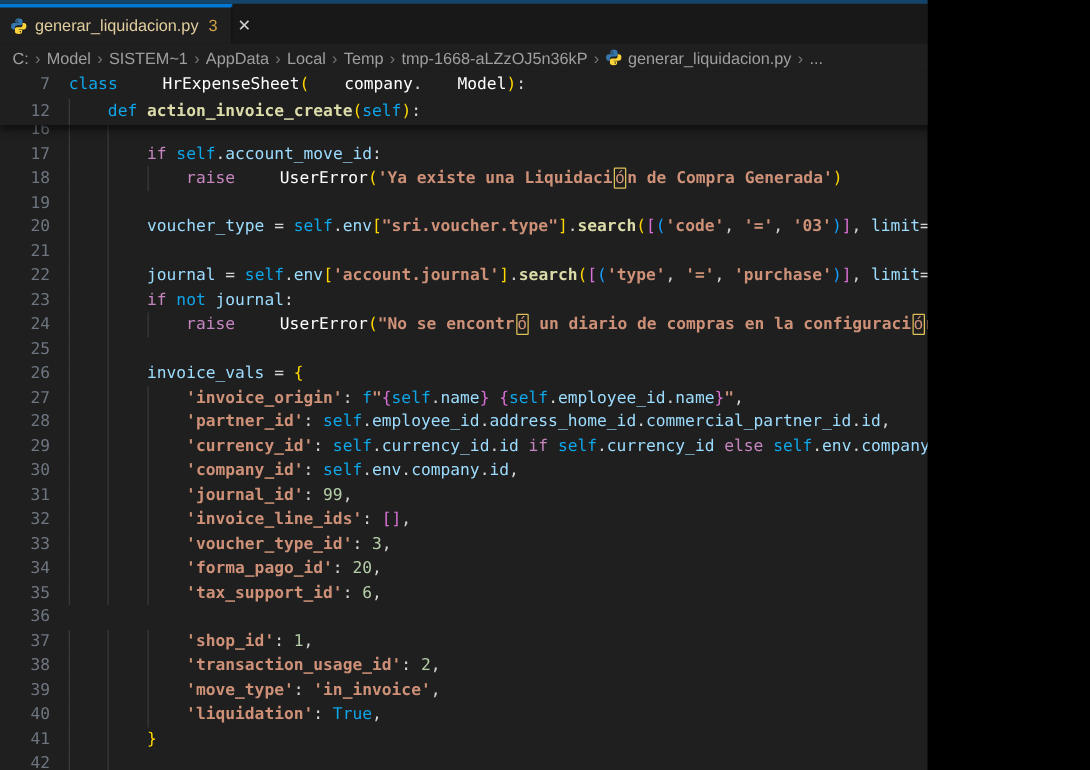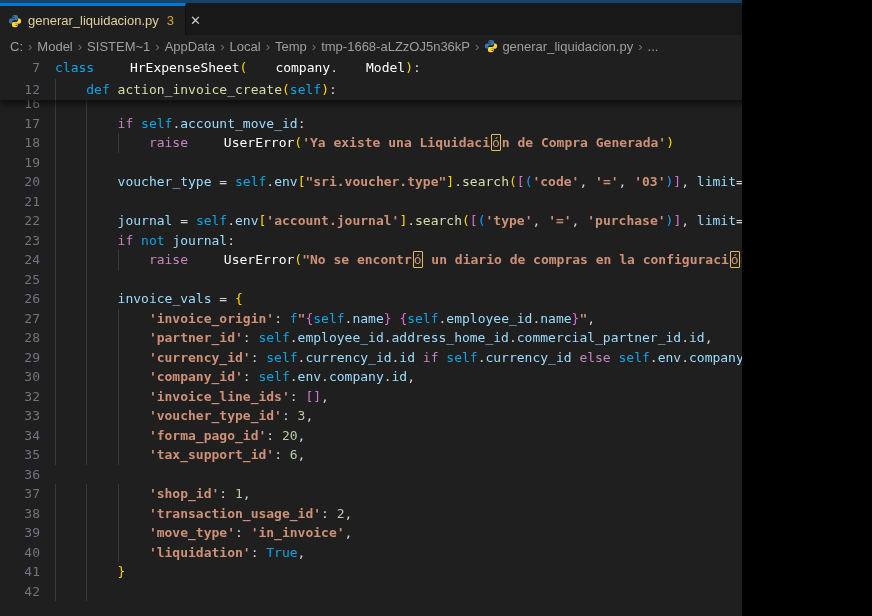--- a/index.html
+++ b/index.html
@@ -27,21 +27,21 @@
   .sticky{position:absolute;top:57px;left:0;width:872px;background:#1f1f1f;z-index:3;
           box-shadow:0 4px 6px rgba(0,0,0,0.55);}
   .row{display:flex;height:19.5px;line-height:19.5px;font-size:13px;white-space:pre;}
   .sticky .row{height:21.5px;line-height:21.5px;}
   .ln{flex:0 0 40px;text-align:right;color:#6e7681;user-select:none;}
   .ct{padding-left:15px;color:#d4d4d4;}
   .guide{display:inline-block;width:4ch;height:19.5px;vertical-align:top;
          box-sizing:border-box;border-left:1px solid #3a3a3a;}
   .sticky .guide{height:21.5px;}
   .tk-kw{color:#0ea5e9;}  .tk-ctrl{color:#c586c0;} .tk-cls{color:#ffffff;padding-left:28px;}
-  .tk-fn{color:#dcdcaa;}  .tk-var{color:#9cdcfe;}  .tk-str{color:#ce9178;font-weight:bold;}
+  .tk-fn{color:#dcdcaa;font-weight:bold;}  .tk-var{color:#9cdcfe;}  .tk-str{color:#ce9178;font-weight:bold;}
   .tk-num{color:#b5cea8;} .tk-op{color:#d4d4d4;}
   .tk-b1{color:#ffd700;}  .tk-b2{color:#da70d6;}  .tk-b3{color:#179fff;}
   .tk-box{color:#ce9178;border:1px solid #dfc05a;border-radius:1px;margin:0 1px;}
 </style>
 </head>
 <body>
 
 <div class="screen">
 
   <div class="topstrip"></div>
@@ -98,20 +98,21 @@
       <div class="row"><span class="ln">21</span><span class="ct"><span class="guide"></span><span class="guide"></span></span></div>
       <div class="row"><span class="ln">22</span><span class="ct"><span class="guide"></span><span class="guide"></span><span class="tk-var">journal</span><span class="tk-op"> = </span><span class="tk-kw">self</span><span class="tk-op">.</span><span class="tk-var">env</span><span class="tk-b1">[</span><span class="tk-str">'account.journal'</span><span class="tk-b1">]</span><span class="tk-op">.</span><span class="tk-fn">search</span><span class="tk-b1">(</span><span class="tk-b2">[</span><span class="tk-b3">(</span><span class="tk-str">'type'</span><span class="tk-op">, </span><span class="tk-str">'='</span><span class="tk-op">, </span><span class="tk-str">'purchase'</span><span class="tk-b3">)</span><span class="tk-b2">]</span><span class="tk-op">, </span><span class="tk-var">limit</span><span class="tk-op">=</span><span class="tk-num">1</span><span class="tk-b1">)</span></span></div>
       <div class="row"><span class="ln">23</span><span class="ct"><span class="guide"></span><span class="guide"></span><span class="tk-ctrl">if </span><span class="tk-kw">not </span><span class="tk-var">journal</span><span class="tk-op">:</span></span></div>
       <div class="row"><span class="ln">24</span><span class="ct"><span class="guide"></span><span class="guide"></span><span class="guide"></span><span class="tk-ctrl">raise </span><span class="tk-cls">UserError</span><span class="tk-b1">(</span><span class="tk-str">"No se encontr</span><span class="tk-box">ó</span><span class="tk-str"> un diario de compras en la configuraci</span><span class="tk-box">ó</span><span class="tk-str">n."</span><span class="tk-b1">)</span></span></div>
       <div class="row"><span class="ln">25</span><span class="ct"><span class="guide"></span><span class="guide"></span></span></div>
       <div class="row"><span class="ln">26</span><span class="ct"><span class="guide"></span><span class="guide"></span><span class="tk-var">invoice_vals</span><span class="tk-op"> = </span><span class="tk-b1">{</span></span></div>
       <div class="row"><span class="ln">27</span><span class="ct"><span class="guide"></span><span class="guide"></span><span class="guide"></span><span class="tk-str">'invoice_origin'</span><span class="tk-op">: </span><span class="tk-kw">f</span><span class="tk-str">"</span><span class="tk-b2">{</span><span class="tk-kw">self</span><span class="tk-op">.</span><span class="tk-var">name</span><span class="tk-b2">}</span><span class="tk-str"> </span><span class="tk-b2">{</span><span class="tk-kw">self</span><span class="tk-op">.</span><span class="tk-var">employee_id</span><span class="tk-op">.</span><span class="tk-var">name</span><span class="tk-b2">}</span><span class="tk-str">"</span><span class="tk-op">,</span></span></div>
       <div class="row"><span class="ln">28</span><span class="ct"><span class="guide"></span><span class="guide"></span><span class="guide"></span><span class="tk-str">'partner_id'</span><span class="tk-op">: </span><span class="tk-kw">self</span><span class="tk-op">.</span><span class="tk-var">employee_id</span><span class="tk-op">.</span><span class="tk-var">address_home_id</span><span class="tk-op">.</span><span class="tk-var">commercial_partner_id</span><span class="tk-op">.</span><span class="tk-var">id</span><span class="tk-op">,</span></span></div>
       <div class="row"><span class="ln">29</span><span class="ct"><span class="guide"></span><span class="guide"></span><span class="guide"></span><span class="tk-str">'currency_id'</span><span class="tk-op">: </span><span class="tk-kw">self</span><span class="tk-op">.</span><span class="tk-var">currency_id</span><span class="tk-op">.</span><span class="tk-var">id</span><span class="tk-ctrl"> if </span><span class="tk-kw">self</span><span class="tk-op">.</span><span class="tk-var">currency_id</span><span class="tk-ctrl"> else </span><span class="tk-kw">self</span><span class="tk-op">.</span><span class="tk-var">env</span><span class="tk-op">.</span><span class="tk-var">company</span><span class="tk-op">.</span><span class="tk-var">currency_id</span><span class="tk-op">.</span><span class="tk-var">id</span><span class="tk-op">,</span></span></div>
       <div class="row"><span class="ln">30</span><span class="ct"><span class="guide"></span><span class="guide"></span><span class="guide"></span><span class="tk-str">'company_id'</span><span class="tk-op">: </span><span class="tk-kw">self</span><span class="tk-op">.</span><span class="tk-var">env</span><span class="tk-op">.</span><span class="tk-var">company</span><span class="tk-op">.</span><span class="tk-var">id</span><span class="tk-op">,</span></span></div>
+      <div class="row"><span class="ln">31</span><span class="ct"><span class="guide"></span><span class="guide"></span><span class="guide"></span><span class="tk-str">'journal_id'</span><span class="tk-op">: </span><span class="tk-num">99</span><span class="tk-op">,</span></span></div>
       <div class="row"><span class="ln">32</span><span class="ct"><span class="guide"></span><span class="guide"></span><span class="guide"></span><span class="tk-str">'invoice_line_ids'</span><span class="tk-op">: </span><span class="tk-b2">[]</span><span class="tk-op">,</span></span></div>
       <div class="row"><span class="ln">33</span><span class="ct"><span class="guide"></span><span class="guide"></span><span class="guide"></span><span class="tk-str">'voucher_type_id'</span><span class="tk-op">: </span><span class="tk-num">3</span><span class="tk-op">,</span></span></div>
       <div class="row"><span class="ln">34</span><span class="ct"><span class="guide"></span><span class="guide"></span><span class="guide"></span><span class="tk-str">'forma_pago_id'</span><span class="tk-op">: </span><span class="tk-num">20</span><span class="tk-op">,</span></span></div>
       <div class="row"><span class="ln">35</span><span class="ct"><span class="guide"></span><span class="guide"></span><span class="guide"></span><span class="tk-str">'tax_support_id'</span><span class="tk-op">: </span><span class="tk-num">6</span><span class="tk-op">,</span></span></div>
       <div class="row"><span class="ln">36</span></div>
       <div class="row"><span class="ln">37</span><span class="ct"><span class="guide"></span><span class="guide"></span><span class="guide"></span><span class="tk-str">'shop_id'</span><span class="tk-op">: </span><span class="tk-num">1</span><span class="tk-op">,</span></span></div>
       <div class="row"><span class="ln">38</span><span class="ct"><span class="guide"></span><span class="guide"></span><span class="guide"></span><span class="tk-str">'transaction_usage_id'</span><span class="tk-op">: </span><span class="tk-num">2</span><span class="tk-op">,</span></span></div>
       <div class="row"><span class="ln">39</span><span class="ct"><span class="guide"></span><span class="guide"></span><span class="guide"></span><span class="tk-str">'move_type'</span><span class="tk-op">: </span><span class="tk-str">'in_invoice'</span><span class="tk-op">,</span></span></div>
       <div class="row"><span class="ln">40</span><span class="ct"><span class="guide"></span><span class="guide"></span><span class="guide"></span><span class="tk-str">'liquidation'</span><span class="tk-op">: </span><span class="tk-kw">True</span><span class="tk-op">,</span></span></div>
       <div class="row"><span class="ln">41</span><span class="ct"><span class="guide"></span><span class="guide"></span><span class="tk-b1">}</span></span></div>

